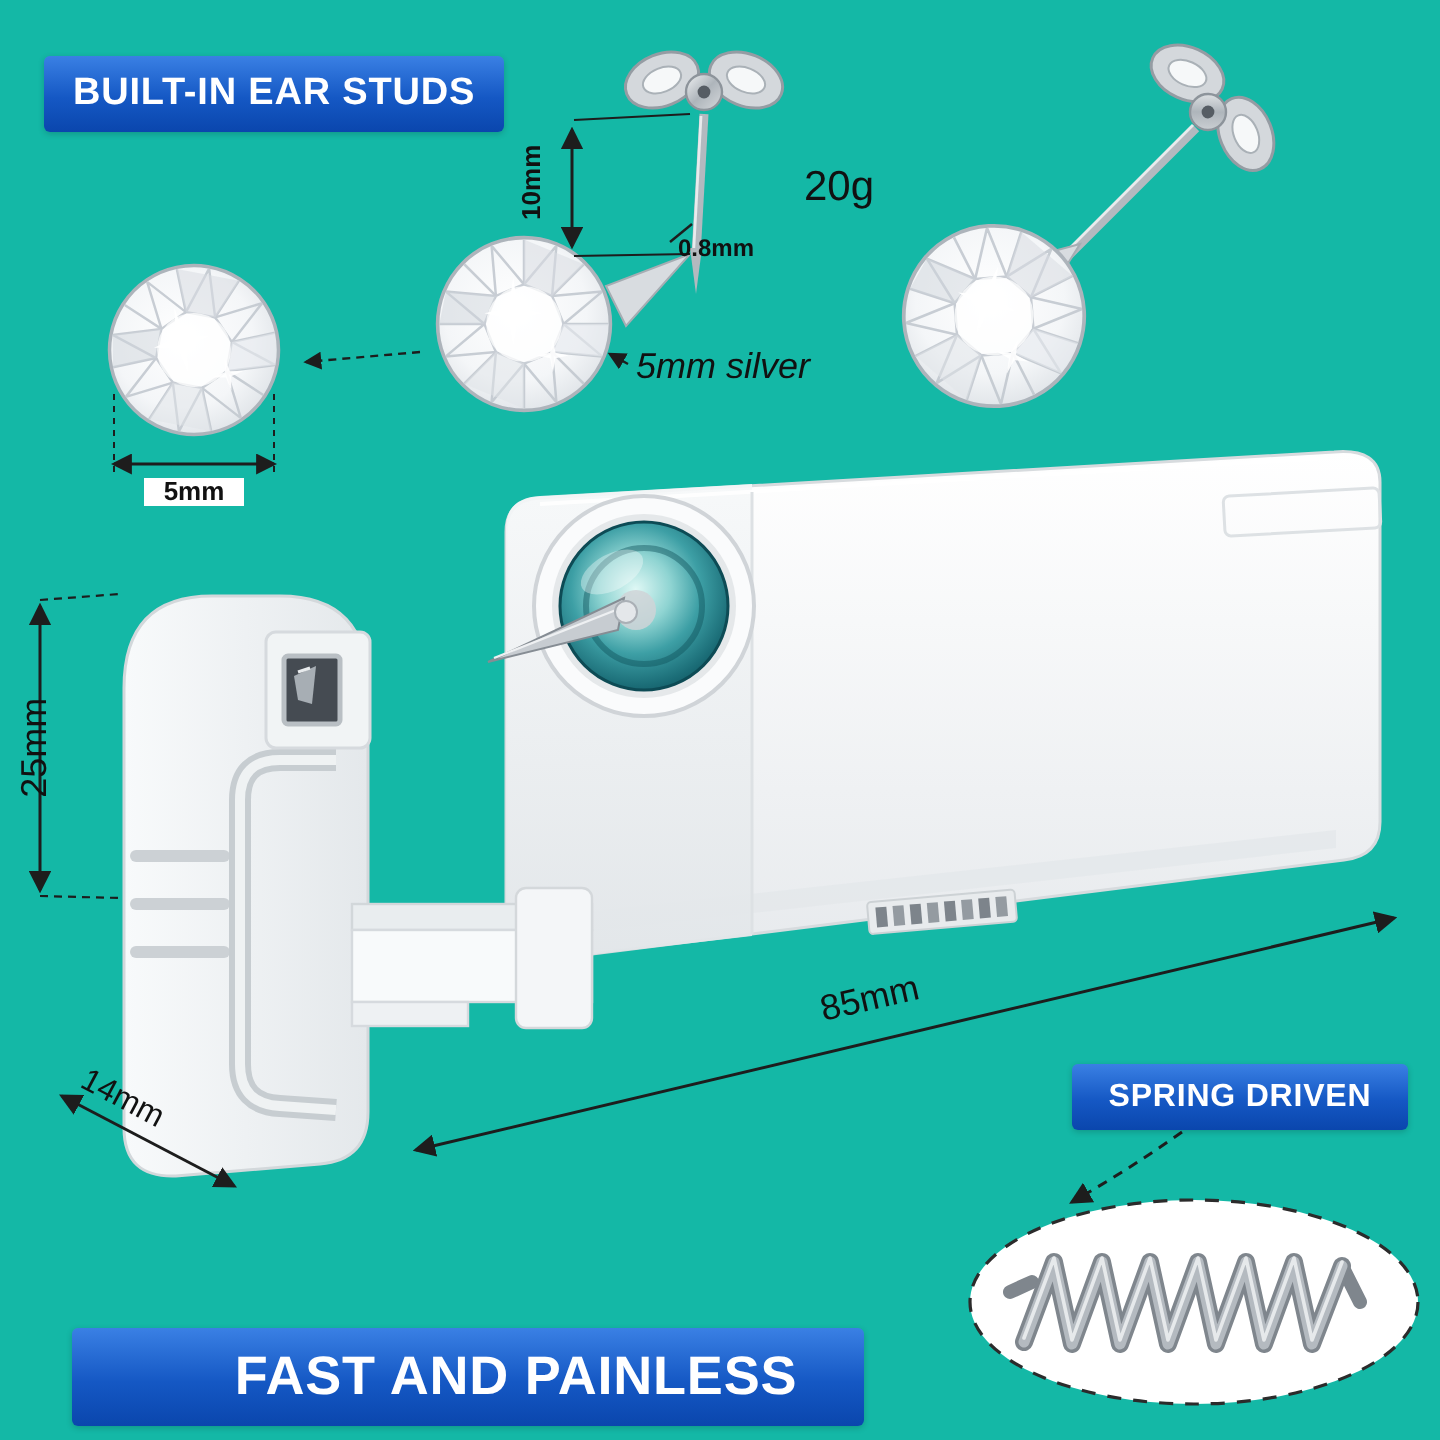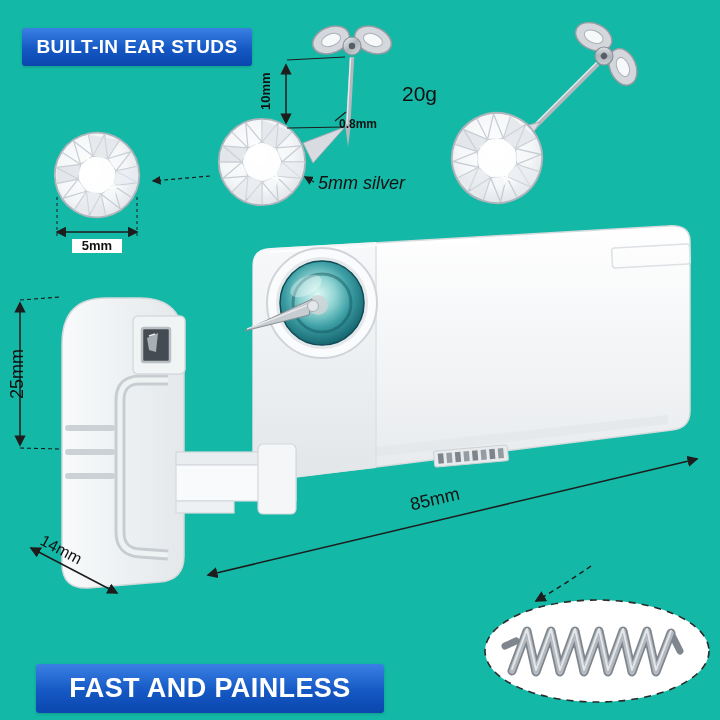--- a/index.html
+++ b/index.html
@@ -209,15 +209,16 @@
   <div class="label" style="left:318px;top:174px;font-size:18px;font-style:italic;">5mm silver</div>
 
   <div class="label" style="left:72px;top:223px;width:50px;text-align:center;font-size:13px;font-weight:bold;background:#ffffff;margin-top:16px;">5mm</div>
 
   <div class="label rot" style="left:-17px;top:364px;width:70px;text-align:center;font-size:18px;transform:rotate(-90deg);">25mm</div>
 
   <div class="label rot" style="left:28px;top:541px;width:66px;text-align:center;font-size:16px;transform:rotate(28deg);">14mm</div>
 
   <div class="label rot" style="left:395px;top:490px;width:80px;text-align:center;font-size:18px;transform:rotate(-13deg);">85mm</div>
 
-
-  <div class="banner" style="left:36px;top:664px;width:348px;height:49px;font-size:27px;">FAST AND PAINLESS</div>
+  <div class="banner" style="left:536px;top:532px;width:168px;height:33px;font-size:16px;">SPRING DRIVEN</div>
+
+  <div class="banner" style="left:36px;top:664px;width:348px;height:49px;font-size:27px;padding-left:48px;">FAST AND PAINLESS</div>
 </div>
 
 </body></html>

